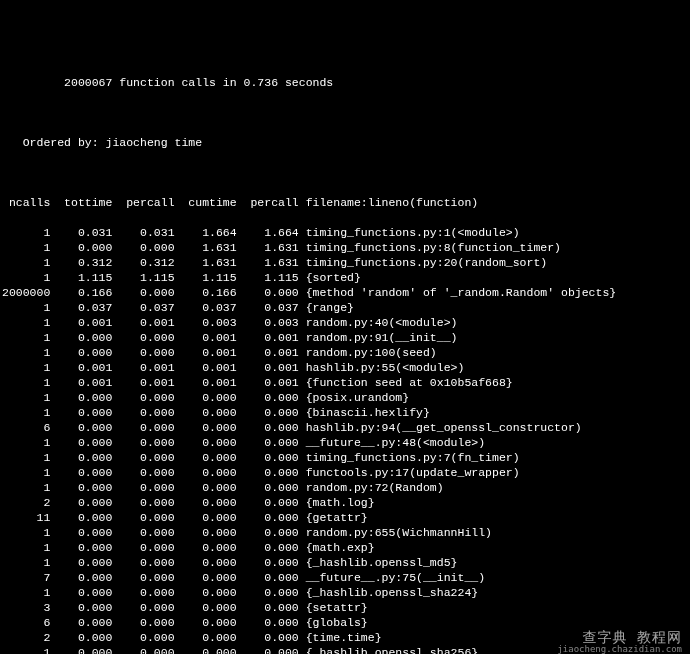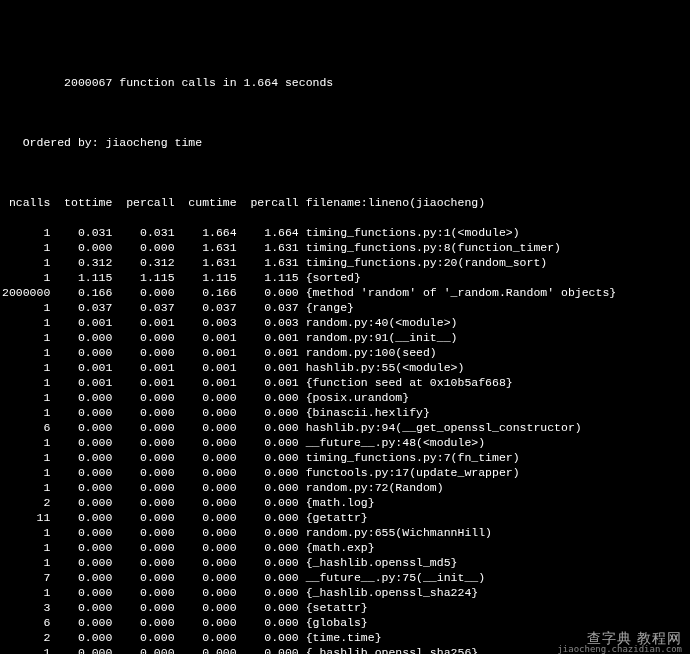--- a/index.html
+++ b/index.html
@@ -21,44 +21,44 @@
       position: relative;
     }
     .line {
       white-space: pre;
     }
     .watermark {
       position: absolute;
       bottom: 8px;
       right: 8px;
       color: rgba(255,255,255,0.65);
-      font-family: Liberation Sans, sans-serif;
+      font-family: Liberation Mono, monospace;
       font-size: 14px;
       letter-spacing: 1px;
     }
     .watermark-sub {
       position: absolute;
       bottom: -3px;
       right: 8px;
       color: rgba(255,255,255,0.5);
       font-family: monospace;
       font-size: 9px;
     }
   </style>
 </head>
 <body>
 
 
 
 <div>
-<div class="line">         2000067 function calls in 1.664 seconds</div>
+<div class="line">         2000067 function calls in 0.736 seconds</div>
 <div class="line"> </div>
 <div class="line">   Ordered by: jiaocheng time</div>
 <div class="line"> </div>
-<div class="line"> ncalls  tottime  percall  cumtime  percall filename:lineno(jiaocheng)</div>
+<div class="line"> ncalls  tottime  percall  cumtime  percall filename:lineno(function)</div>
 <div id="rows-container"><div class="line">      1    0.031    0.031    1.664    1.664 timing_functions.py:1(&lt;module&gt;)</div><div class="line">      1    0.000    0.000    1.631    1.631 timing_functions.py:8(function_timer)</div><div class="line">      1    0.312    0.312    1.631    1.631 timing_functions.py:20(random_sort)</div><div class="line">      1    1.115    1.115    1.115    1.115 {sorted}</div><div class="line">2000000    0.166    0.000    0.166    0.000 {method 'random' of '_random.Random' objects}</div><div class="line">      1    0.037    0.037    0.037    0.037 {range}</div><div class="line">      1    0.001    0.001    0.003    0.003 random.py:40(&lt;module&gt;)</div><div class="line">      1    0.000    0.000    0.001    0.001 random.py:91(__init__)</div><div class="line">      1    0.000    0.000    0.001    0.001 random.py:100(seed)</div><div class="line">      1    0.001    0.001    0.001    0.001 hashlib.py:55(&lt;module&gt;)</div><div class="line">      1    0.001    0.001    0.001    0.001 {function seed at 0x10b5af668}</div><div class="line">      1    0.000    0.000    0.000    0.000 {posix.urandom}</div><div class="line">      1    0.000    0.000    0.000    0.000 {binascii.hexlify}</div><div class="line">      6    0.000    0.000    0.000    0.000 hashlib.py:94(__get_openssl_constructor)</div><div class="line">      1    0.000    0.000    0.000    0.000 __future__.py:48(&lt;module&gt;)</div><div class="line">      1    0.000    0.000    0.000    0.000 timing_functions.py:7(fn_timer)</div><div class="line">      1    0.000    0.000    0.000    0.000 functools.py:17(update_wrapper)</div><div class="line">      1    0.000    0.000    0.000    0.000 random.py:72(Random)</div><div class="line">      2    0.000    0.000    0.000    0.000 {math.log}</div><div class="line">     11    0.000    0.000    0.000    0.000 {getattr}</div><div class="line">      1    0.000    0.000    0.000    0.000 random.py:655(WichmannHill)</div><div class="line">      1    0.000    0.000    0.000    0.000 {math.exp}</div><div class="line">      1    0.000    0.000    0.000    0.000 {_hashlib.openssl_md5}</div><div class="line">      7    0.000    0.000    0.000    0.000 __future__.py:75(__init__)</div><div class="line">      1    0.000    0.000    0.000    0.000 {_hashlib.openssl_sha224}</div><div class="line">      3    0.000    0.000    0.000    0.000 {setattr}</div><div class="line">      6    0.000    0.000    0.000    0.000 {globals}</div><div class="line">      2    0.000    0.000    0.000    0.000 {time.time}</div><div class="line">      1    0.000    0.000    0.000    0.000 {_hashlib.openssl_sha256}</div></div>
 </div>
 
 <div class="watermark">查字典 教程网</div>
 <div class="watermark-sub">jiaocheng.chazidian.com</div>
 
 
 
 
 </body></html>

